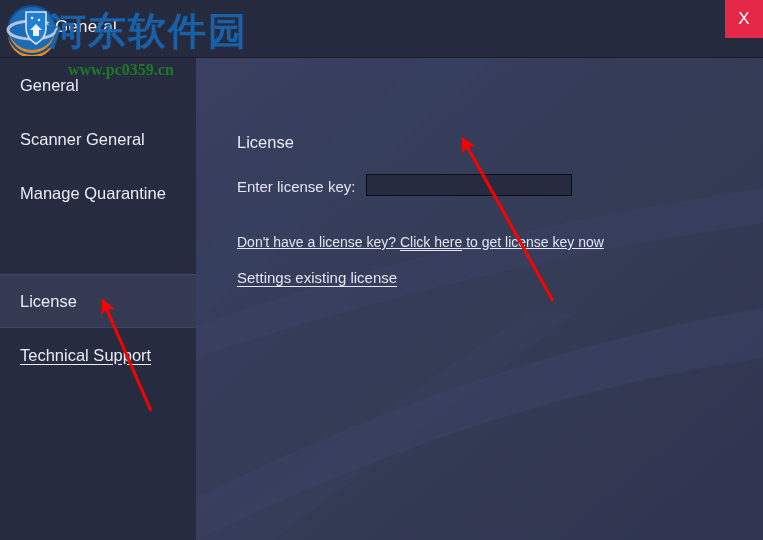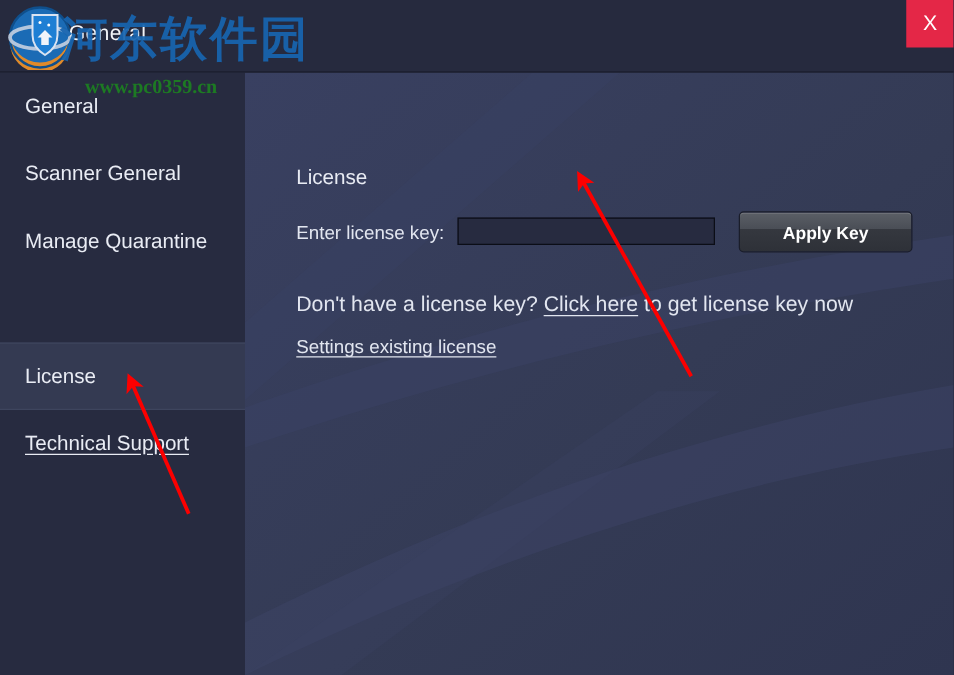--- a/index.html
+++ b/index.html
@@ -179,24 +179,25 @@
     font-size: 14px;
     font-weight: bold;
     font-family: "Liberation Sans", sans-serif;
     cursor: pointer;
     box-shadow: inset 0 1px 0 rgba(255,255,255,.16);
     z-index: 4;
   }
   .hint-row {
     position: absolute;
     left: 41px; top: 176px;
-    font-size: 17px;
+    font-size: 14px;
     color: #e2e6f0;
     z-index: 3;
     white-space: nowrap;
+    text-decoration: underline;
   }
   .hint-row a, .plain-link {
     color: #e2e6f0;
     text-decoration: underline;
     text-underline-offset: 3px;
     cursor: pointer;
   }
   .retrieve-link {
     position: absolute;
     left: 41px; top: 211px;
@@ -238,21 +239,20 @@
       <path d="M0,200 L230,0 L300,0 L0,262 Z" fill="#3a4163" opacity="0.35"></path>
       <path d="M0,482 L330,255 L380,255 L0,540 Z" fill="#3a4163" opacity="0.30"></path>
     </svg>
 
     <div class="section-title">License</div>
 
     <div class="field-label">Enter license key:</div>
 
     <input class="license-input" type="text" autofocus="" placeholder="" style="">
 
-    <button class="apply-key-button">Apply Key</button>
 
     <div class="hint-row">
       <span>Don't have a license key? </span><a>Click here</a><span> to get license key now</span>
     </div>
 
     <div class="retrieve-link">Settings existing license</div>
   </div>
 
   <div class="sidebar">
     <div class="sidebar-item" style="top:0px">

